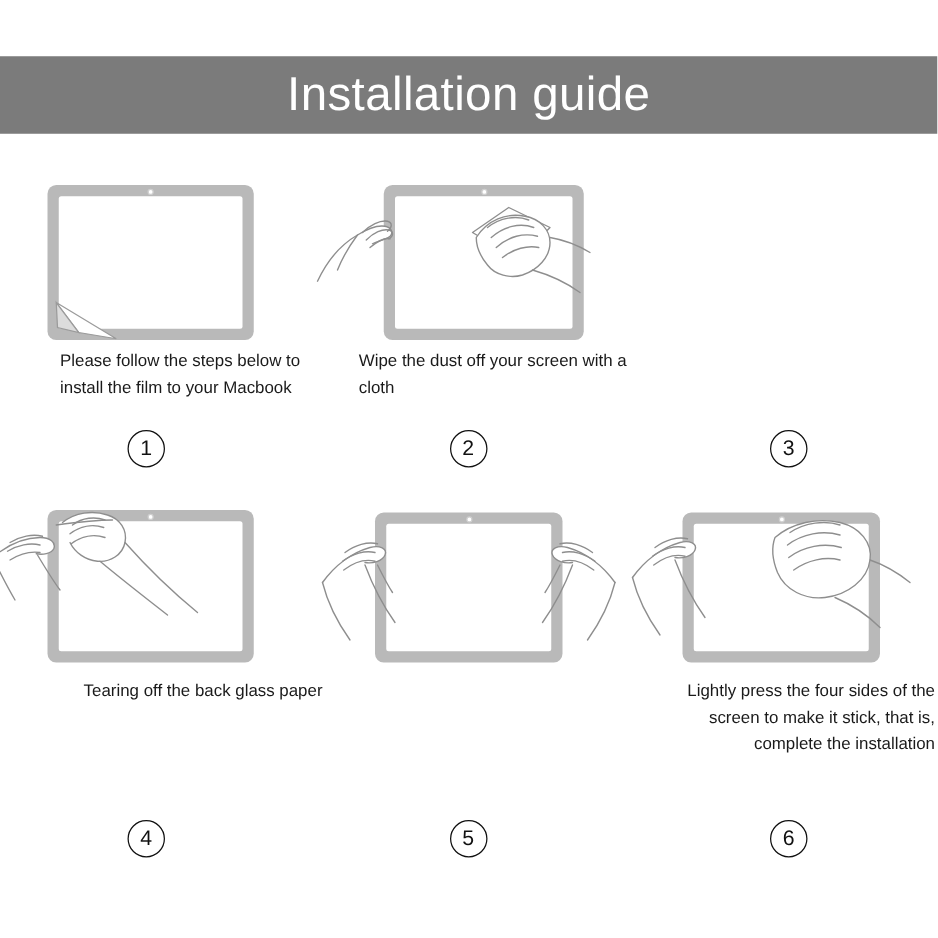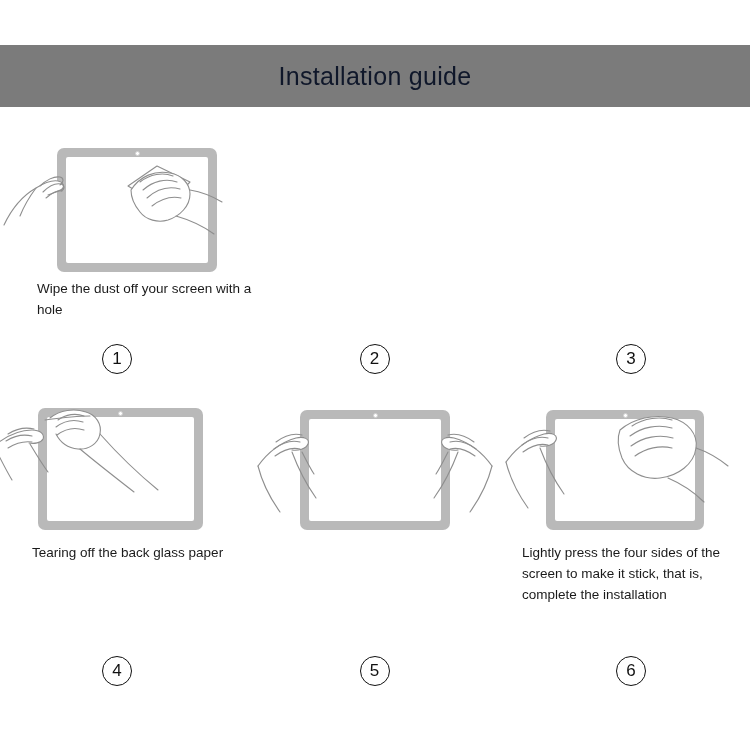--- a/index.html
+++ b/index.html
@@ -26,22 +26,22 @@
     left: 0;
     top: 45px;
     width: 750px;
     height: 62px;
     background: #7b7b7b;
     display: flex;
     align-items: center;
     justify-content: center;
   }
   .header-title {
-    color: #0f172a;
-    font-size: 25px;
+    color: #ffffff;
+    font-size: 38px;
     font-weight: 400;
     letter-spacing: 0.3px;
     line-height: 1;
   }
 
   
   .steps-grid {
     position: absolute;
     left: 0;
     top: 130px;
@@ -180,20 +180,35 @@
 <div class="page">
 
   <div class="header-banner">
     <div class="header-title">Installation guide</div>
   </div>
 
   <div class="steps-grid">
 
     <div class="step-row row1">
 
+      <div class="step-cell">
+        <div class="art-box">
+          <div class="screen" style="left:38px; top:18px; width:165px; height:124px;">
+            <div class="camera-dot"></div>
+            <div class="screen-inner"></div>
+            <div class="peel">
+              <svg width="56" height="34" viewBox="0 0 56 34">
+                <polygon points="2,2 50,31 20,26" fill="#ffffff" stroke="#9b9b9b" stroke-width="1"></polygon>
+                <polygon points="2,2 20,26 3,22" fill="#dcdcdc" stroke="#9b9b9b" stroke-width="1"></polygon>
+              </svg>
+            </div>
+          </div>
+        </div>
+        <div class="caption cap-pad-1">Please follow the steps below to install the film to your Macbook</div>
+      </div>
 
       <div class="step-cell">
         <div class="art-box">
           <div class="screen" style="left:57px; top:18px; width:160px; height:124px;">
             <div class="camera-dot"></div>
             <div class="screen-inner"></div>
           </div>
           <div class="hand-layer">
             <svg width="250" height="140" viewBox="0 0 250 140">
 
@@ -211,38 +226,38 @@
                 <path class="hand-stroke" d="M140,52 C150,44 163,42 173,46"></path>
                 <path class="hand-stroke" d="M143,60 C153,51 166,48 177,52"></path>
                 <path class="hand-stroke" d="M147,68 C157,59 169,56 180,59"></path>
                 <path class="hand-stroke" d="M152,76 C161,69 172,66 181,68"></path>
                 <path class="hand-stroke" d="M190,60 C202,62 212,66 222,72"></path>
                 <path class="hand-stroke" d="M176,86 C190,90 203,96 214,104"></path>
               </g>
             </svg>
           </div>
         </div>
-        <div class="caption cap-pad-2">Wipe the dust off your screen with a hole</div>
+        <div class="caption cap-pad-2">Wipe the dust off your screen with a cloth</div>
       </div>
 
     </div>
 
     <div class="step-row">
       <div class="badge-row">
         <div class="step-badge badge-off-1">1</div>
       </div>
       <div class="badge-row">
         <div class="step-badge badge-off-2">2</div>
       </div>
       <div class="badge-row">
         <div class="step-badge badge-off-3">3</div>
       </div>
     </div>
 
-    <div class="step-row row2" style="margin-top:22px;">
+    <div class="step-row row2" style="margin-top:22px;text-align:right;">
 
       <div class="step-cell">
         <div class="art-box">
           <div class="screen" style="left:38px; top:12px; width:165px; height:122px;">
             <div class="camera-dot"></div>
             <div class="screen-inner"></div>
           </div>
           <div class="hand-layer">
             <svg width="250" height="140" viewBox="0 0 250 140">
 

